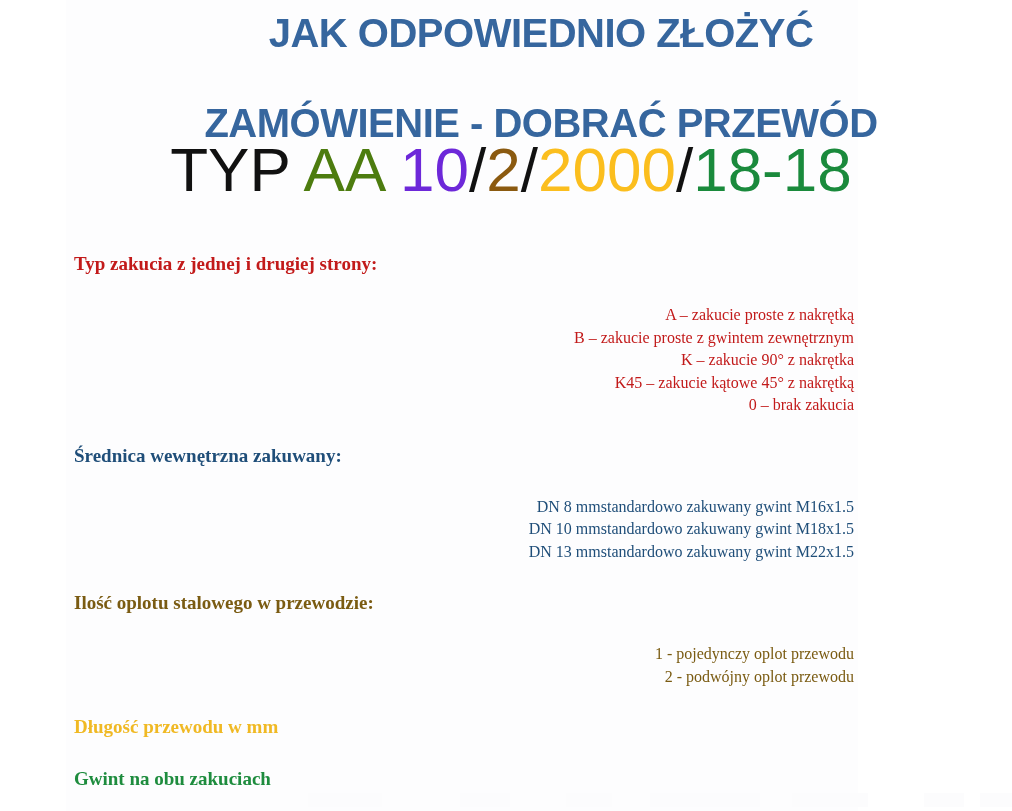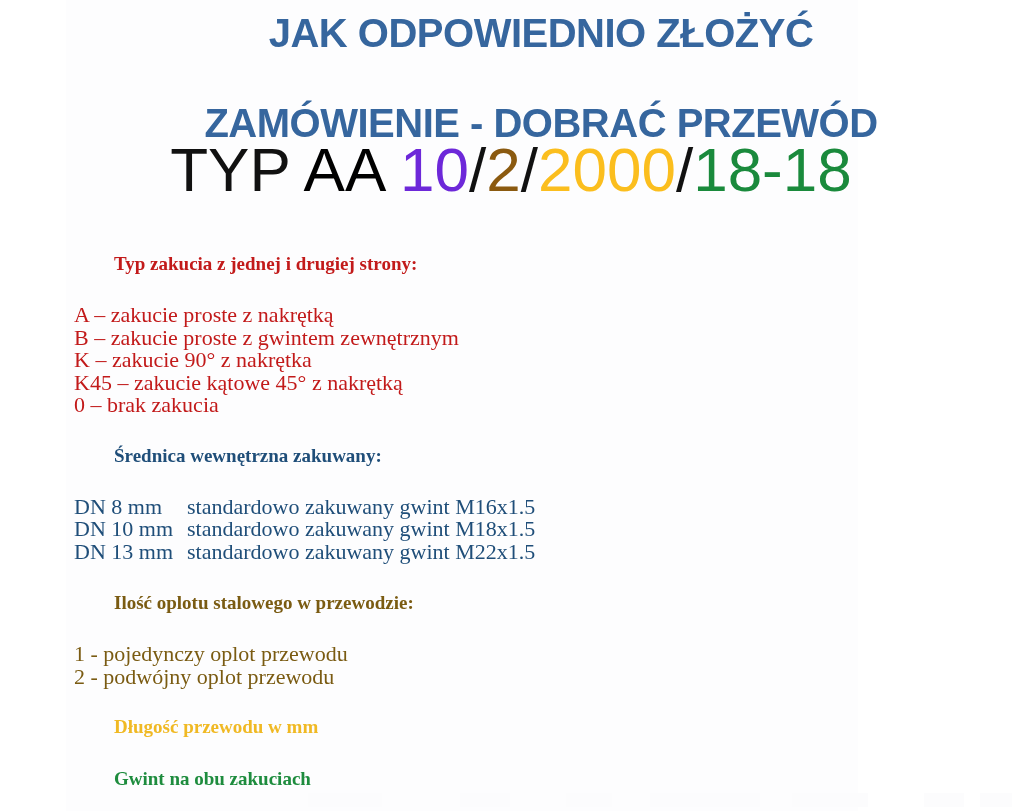--- a/index.html
+++ b/index.html
@@ -64,21 +64,21 @@
     font-family: "Liberation Sans", "DejaVu Sans", sans-serif;
     font-weight: normal;
     font-size: 62px;
     line-height: 76px;
     letter-spacing: 0px;
     white-space: nowrap;
     padding-left: 10px;
     box-sizing: border-box;
   }
   .code-typ   { color: #111111; }
-  .code-aa    { color: #000000; }
+  .code-aa    { color: #4d7c0f; }
   .code-dn    { color: #6d28d9; }
   .code-sep   { color: #111111; }
   .code-braid { color: #8b5a10; }
   .code-len   { color: #fbbe1e; }
   .code-thr   { color: #1a8a3c; }
   .sp { letter-spacing: 0; }
 
   
   .sections {
     position: absolute;
@@ -86,28 +86,28 @@
     top: 252px;
     width: 780px;
   }
 
   .sec-head {
     font-family: "Liberation Serif", "DejaVu Serif", serif;
     font-weight: bold;
     font-size: 19px;
     line-height: 24px;
     white-space: nowrap;
-    margin-left: 40px;
   }
   .sec-list {
     font-family: "Liberation Serif", "DejaVu Serif", serif;
     font-weight: normal;
-    font-size: 22px;
+    font-size: 16px;
     line-height: 22.5px;
     white-space: nowrap;
+    text-align: right;
   }
   .sec-list div { white-space: nowrap; }
 
   
   .gap-after-head { height: 28px; }
 
   .sec-red   { color: #c21a1a; }
   .sec-blue  { color: #1f4e79; }
   .sec-brown { color: #7a5b12; }
   .sec-yellow{ color: #f0b924; }

